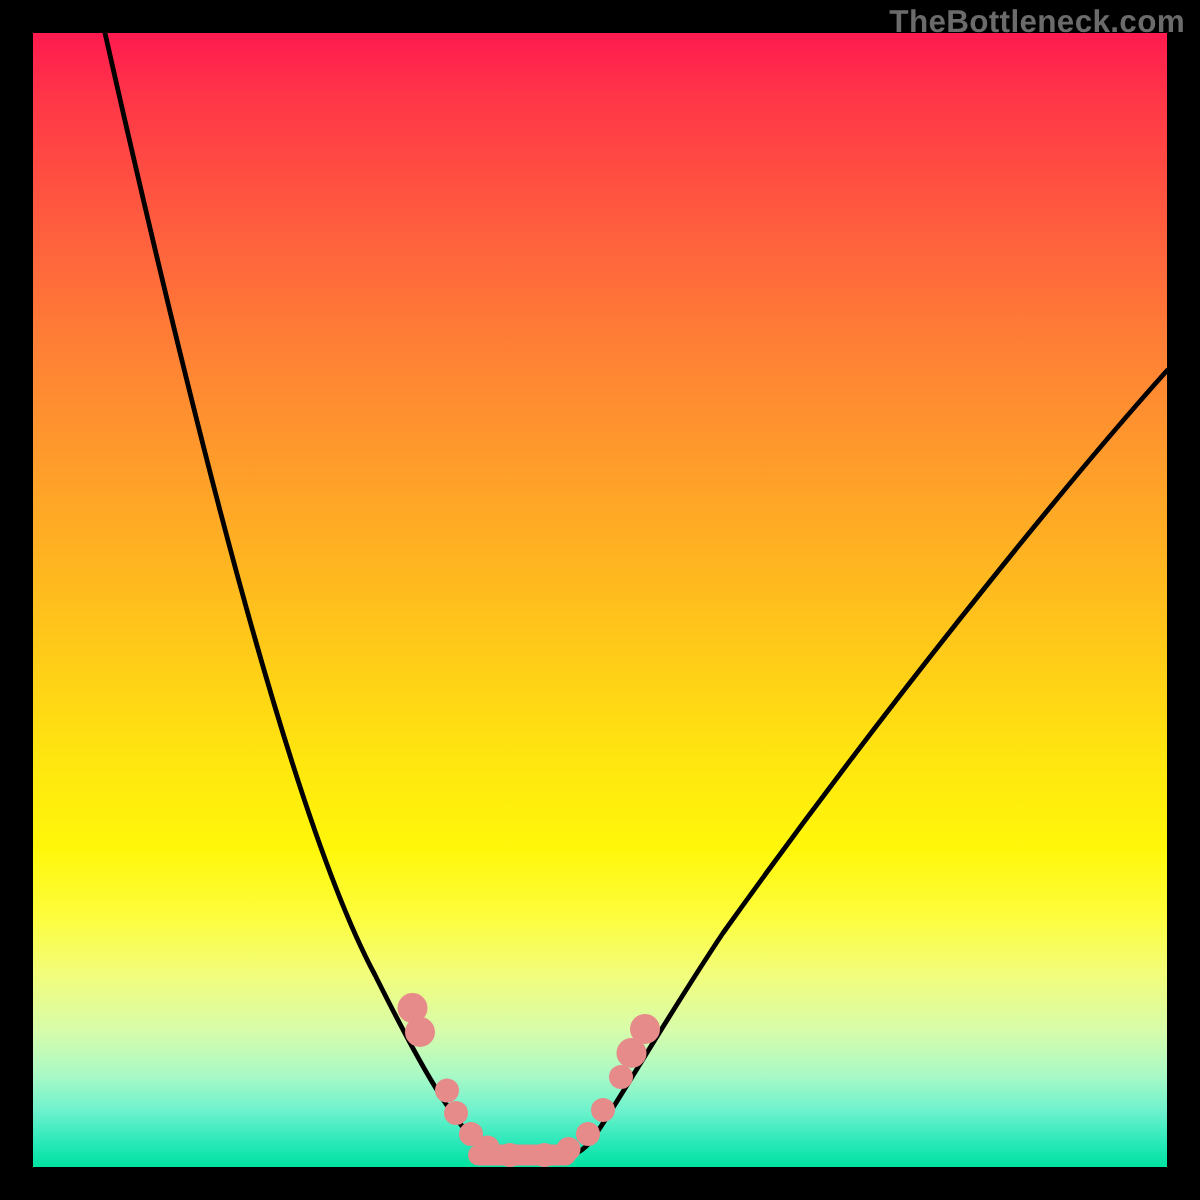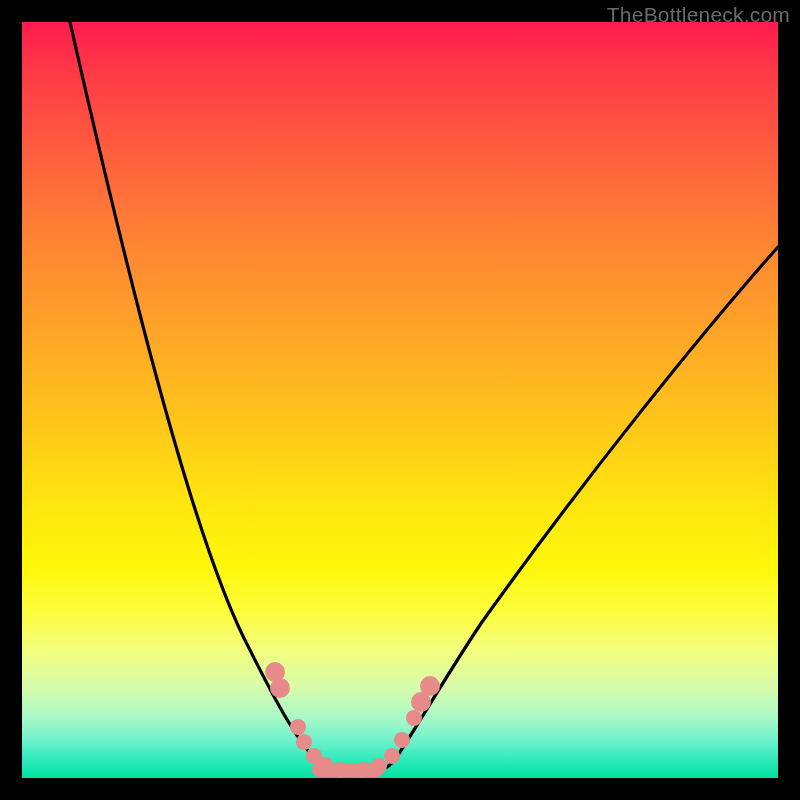--- a/index.html
+++ b/index.html
@@ -33,21 +33,21 @@
       #6ef2cd 95%,
       #26e8b8 98%,
       #00e29f 100%);
   }
   .watermark {
     position: absolute;
     top: 3px;
     right: 10px;
     color: #6b6b6b;
     font-size: 21px;
-    font-weight: 400;
+    font-weight: 700;
     letter-spacing: 0.2px;
   }
   svg.curves {
     position: absolute;
     left: 0;
     top: 0;
     width: 756px;
     height: 756px;
     overflow: visible;
   }

